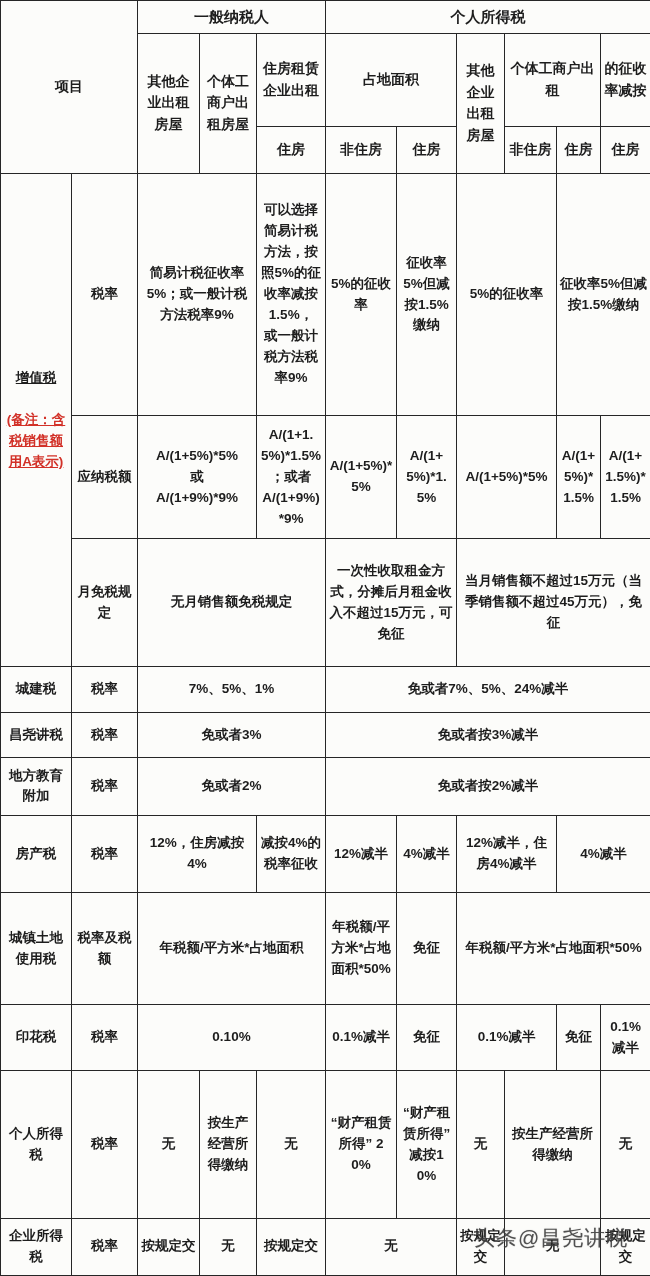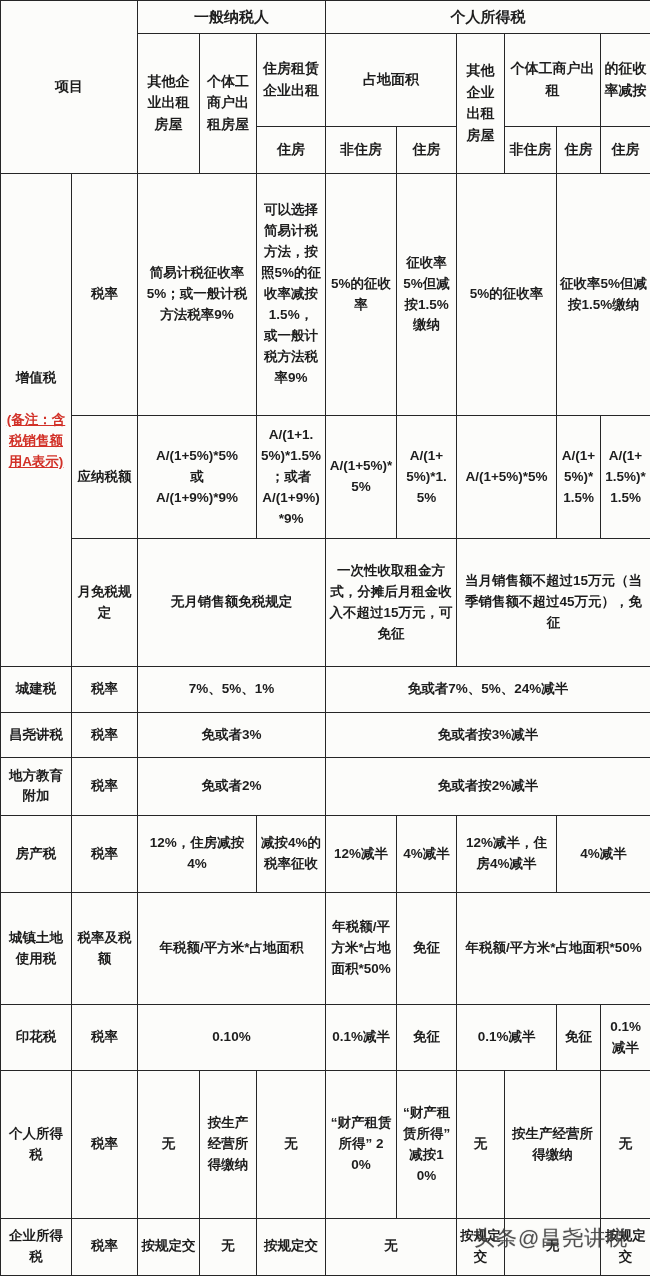--- a/index.html
+++ b/index.html
@@ -25,21 +25,21 @@
     font-weight: 700;
     color: #1d1d1d;
     font-size: 13.5px;
     line-height: 1.55;
     white-space: pre-line;
     word-break: break-all;
     overflow: hidden;
   }
   .tax .top-band { font-size: 15px; }
   .tax .hdr { font-size: 14px; }
-  .vat-name { display: block; }
+  .vat-name { display: block; text-decoration: underline; }
   .vat-note { display: block; color: #d23128; text-decoration: underline; }
   .tall-cell { line-height: 1.6; }
   .watermark-wrap {
     position: absolute;
     left: 470px; top: 1208px;
     width: 180px; height: 52px;
     pointer-events: none;
   }
   .watermark-echo {
     position: absolute;

